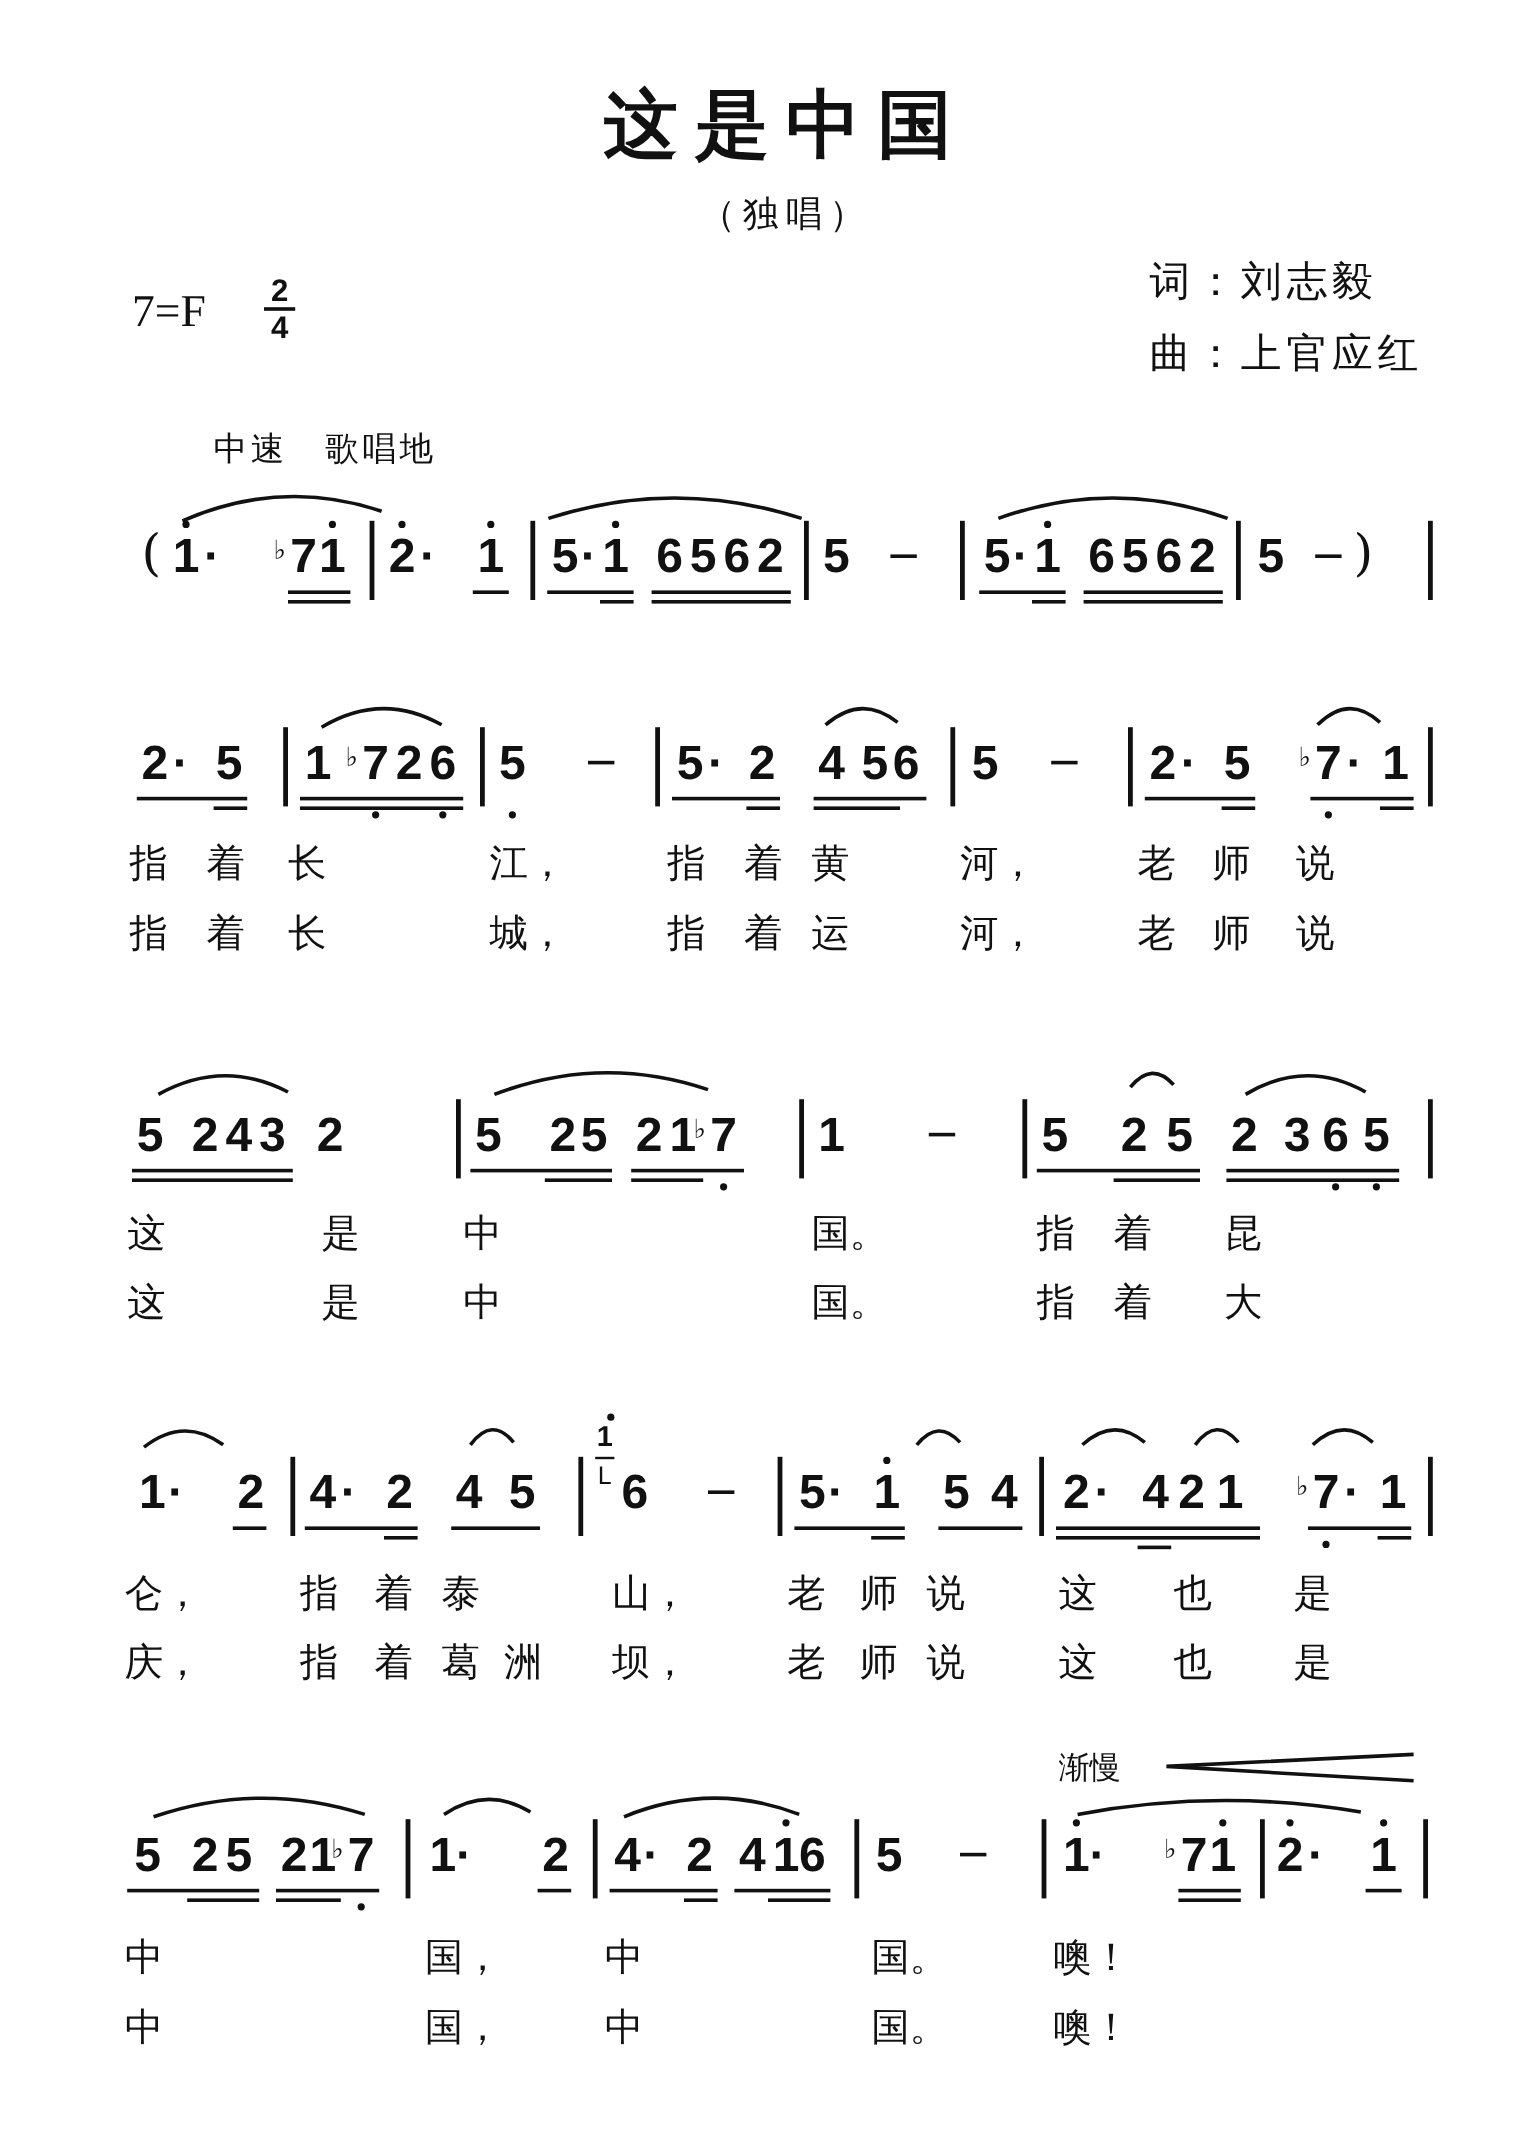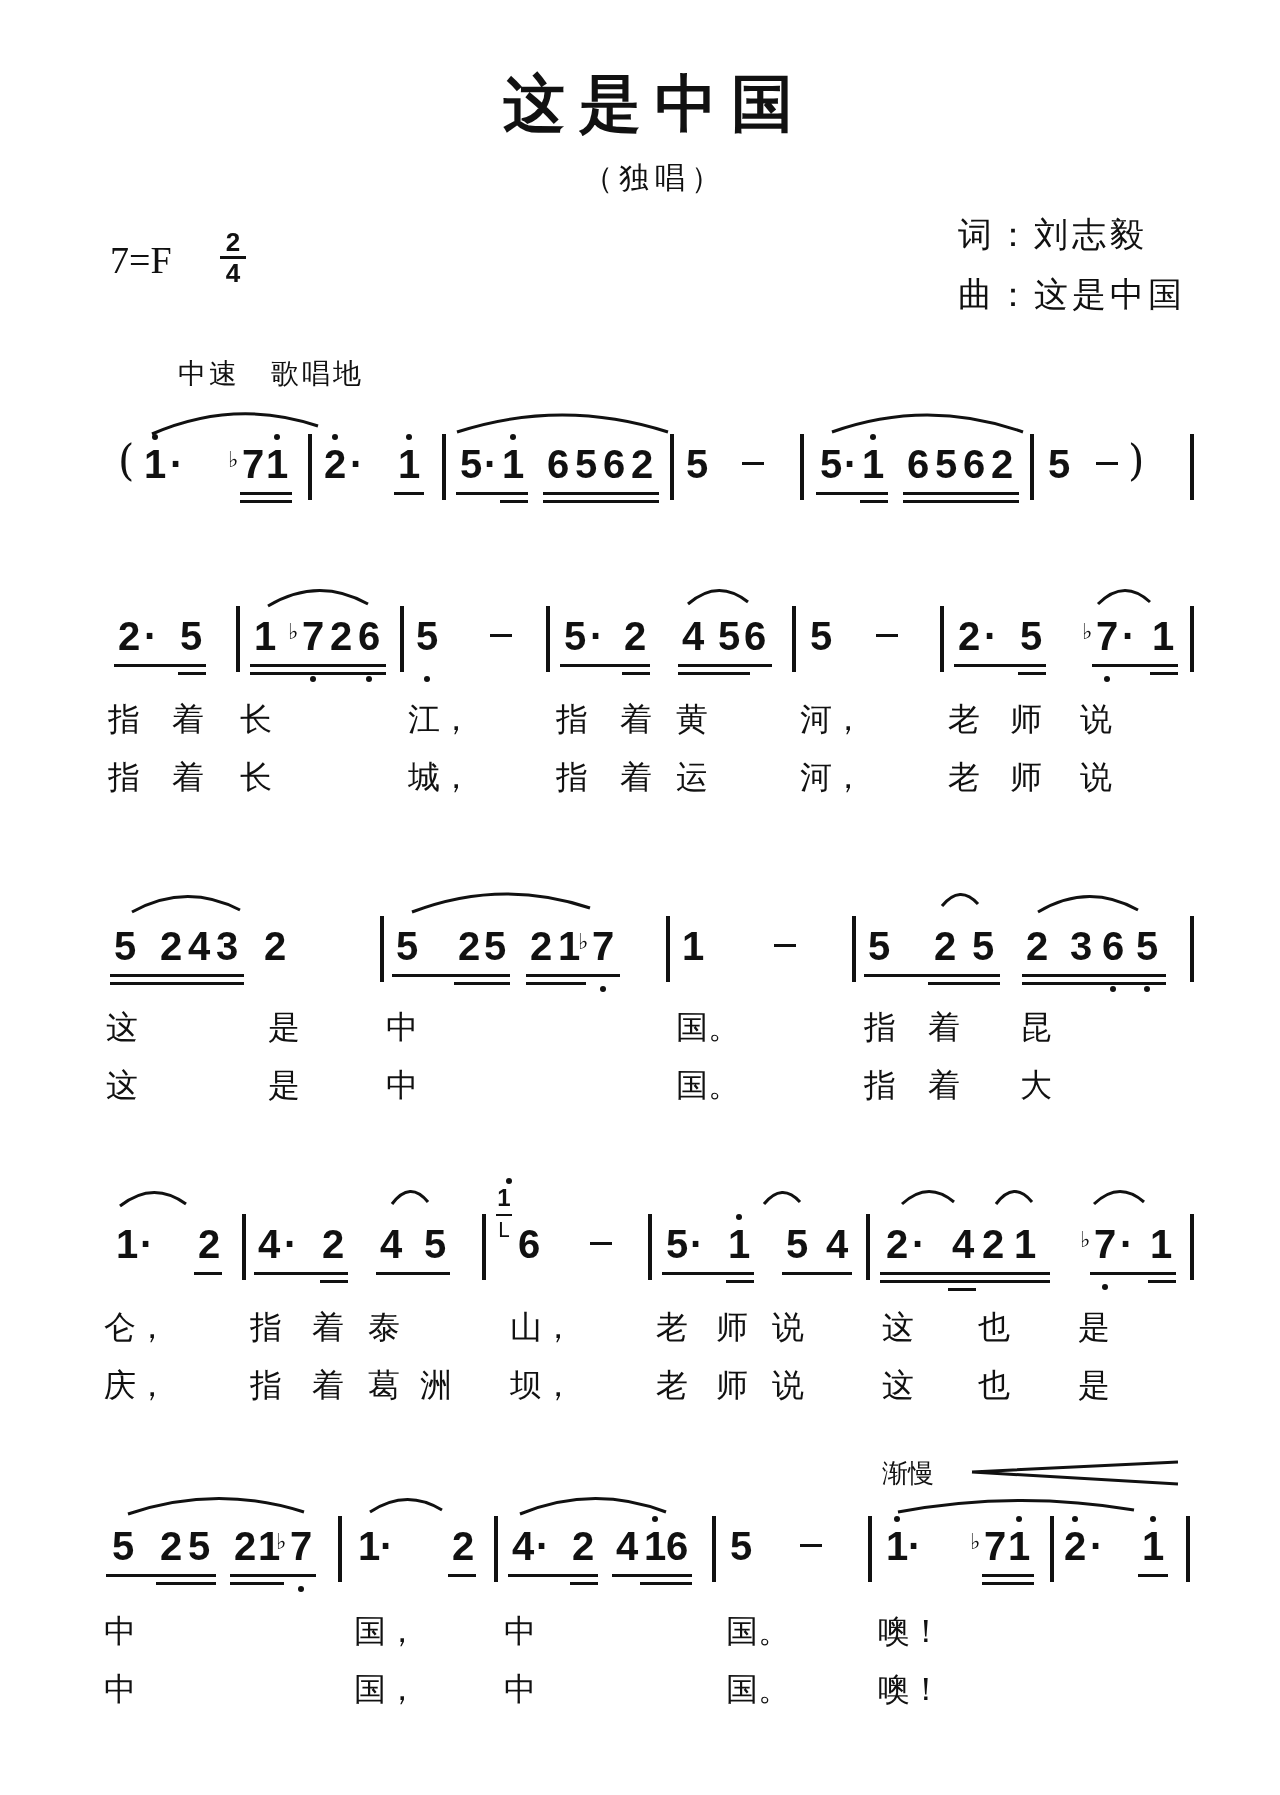--- a/index.html
+++ b/index.html
@@ -36,21 +36,21 @@
 <body>
 
 <div class="abs title">这是中国</div>
 <div class="abs subtitle">（独唱）</div>
 <div class="abs key">7=F</div>
 <div class="abs timesig">
   <span class="num">2</span>
   <span>4</span>
 </div>
 <div class="abs credit" style="top:212px">词：刘志毅</div>
-<div class="abs credit" style="top:272px">曲：这是中国</div>
+<div class="abs credit" style="top:272px">曲：上官应红</div>
 <div class="abs tempo">中速　歌唱地</div>
 
 <div class="staff" style="left:0; top:440px; width:1280px;">
   <svg class="slur" style="left:150px;top:-34px" width="170" height="30">
       <path d="M2 28 Q85 -8 168 20" stroke="#111" stroke-width="3" fill="none"></path>
     </svg>
   <svg class="slur" style="left:455px;top:-34px" width="215" height="30">
       <path d="M2 26 Q107 -8 213 26" stroke="#111" stroke-width="3" fill="none"></path>
     </svg>
   <svg class="slur" style="left:830px;top:-34px" width="195" height="30">

